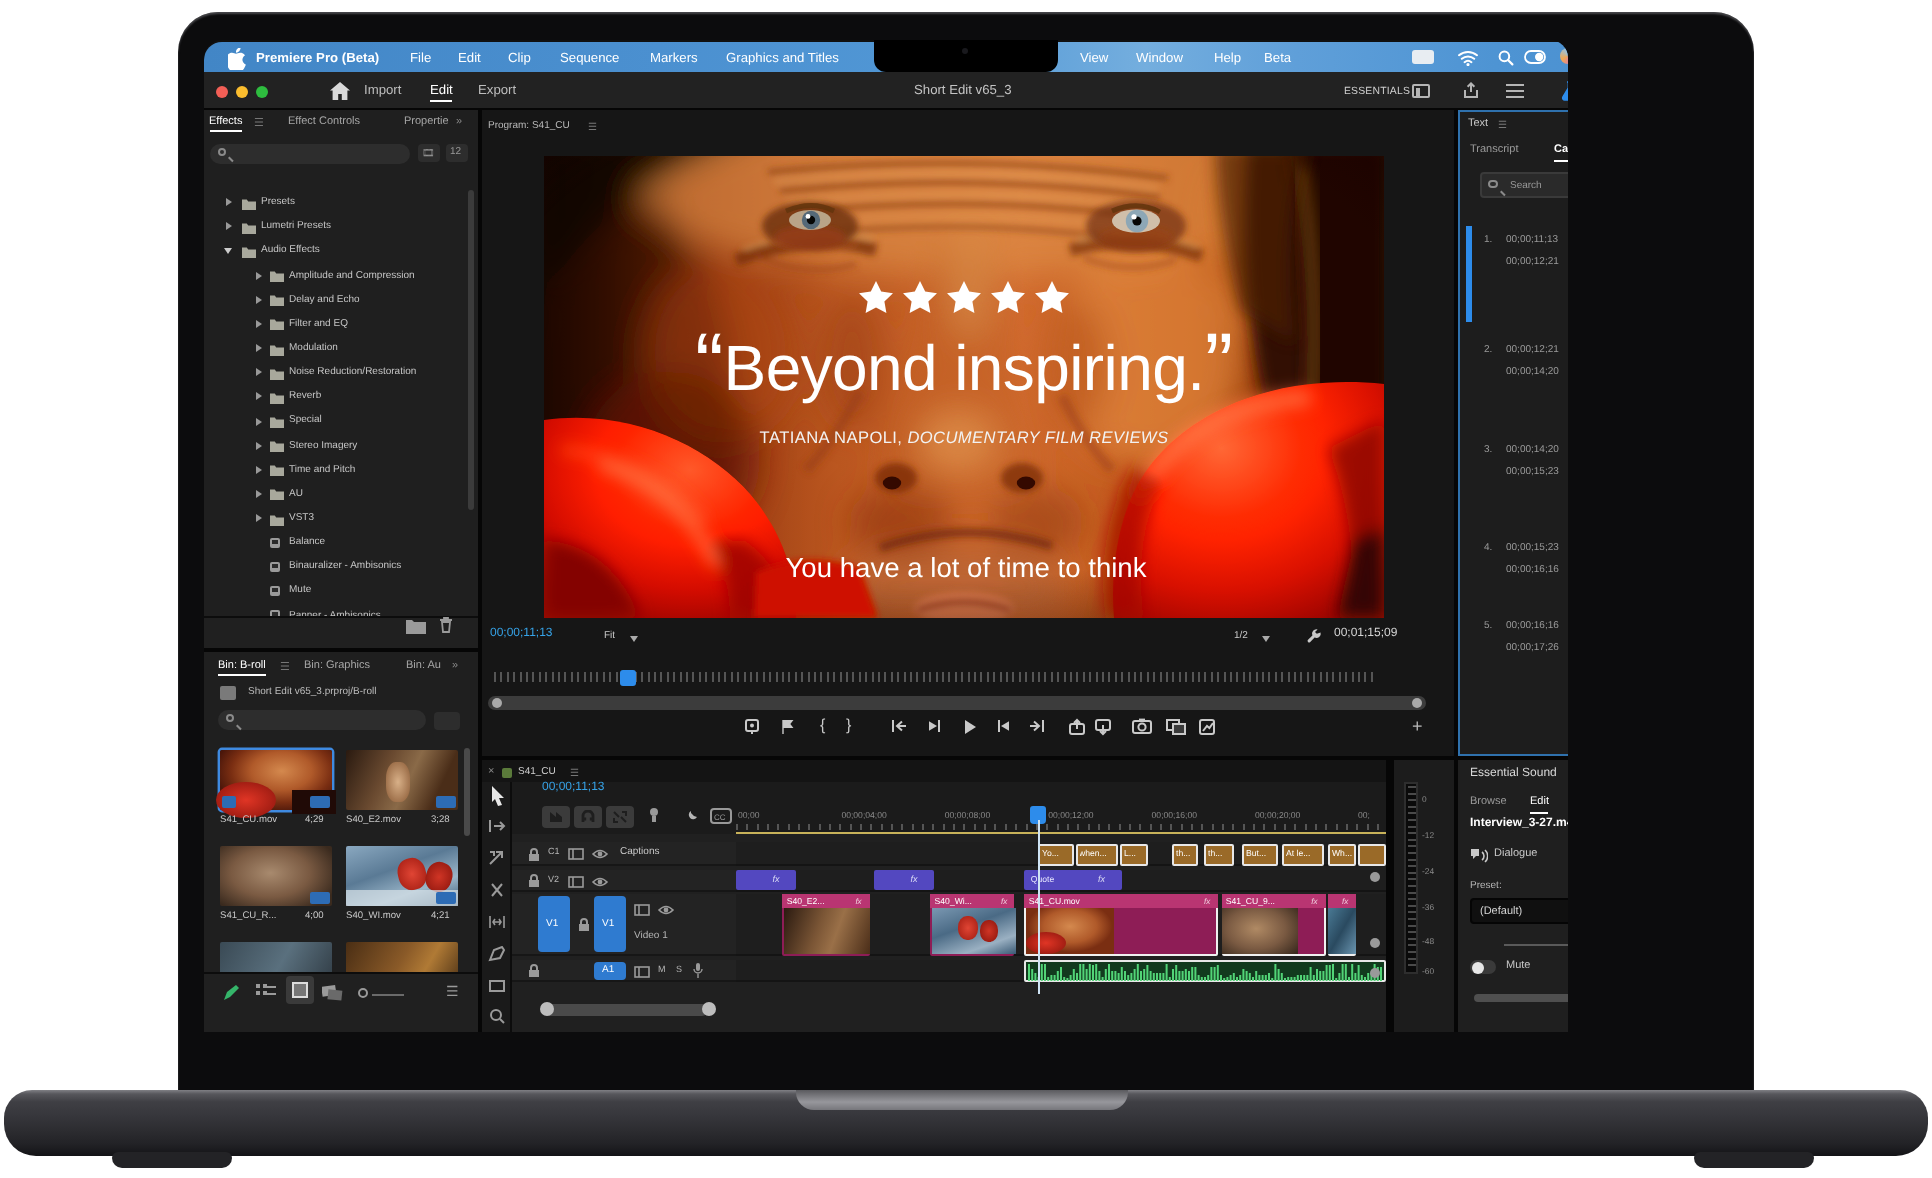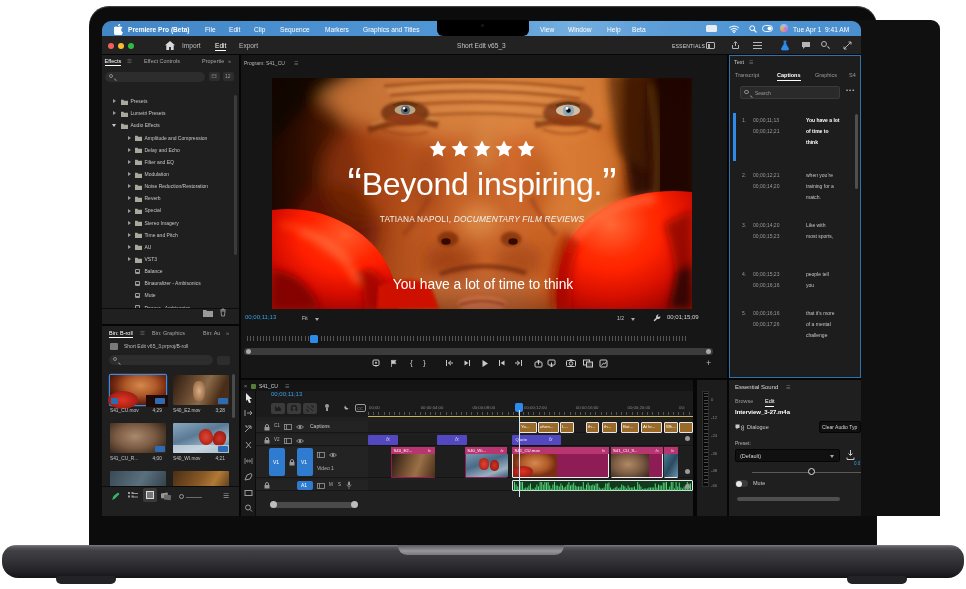--- a/index.html
+++ b/index.html
@@ -5,21 +5,21 @@
 * { margin:0; padding:0; box-sizing:border-box; }
 html,body { width:966px; height:589px; background:#fff; font-family:"Liberation Sans", sans-serif; overflow:hidden; }
 .abs { position:absolute; }
 #stage { position:relative; width:966px; height:589px; }
 
 #bezel { left:89px; top:6px; width:788px; height:546px; background:#0c0c0d; border-radius:20px 20px 0 0; box-shadow:inset 0 1px 1px rgba(120,120,125,.55); }
 #base { left:2px; top:545px; width:962px; height:33px; border-radius:14px 14px 16px 16px; background:linear-gradient(180deg,#808085 0%,#57575c 6%,#3f3f44 18%,#36363b 40%,#2c2c30 62%,#222226 82%,#131316 100%); }
 #basenotch { left:398px; top:545px; width:166px; height:10px; background:linear-gradient(180deg,#5a5a5e,#97979c 60%,#77777c); border-radius:0 0 9px 9px; }
 .foot { top:576px; width:60px; height:8px; background:#232326; border-radius:3px 3px 5px 5px; }
 
-#display { left:102px; top:20px; width:838px; height:496px; background:#101010; border-radius:9px 9px 0 0; overflow:hidden; }
+#display { left:102px; top:20px; width:682px; height:496px; background:#101010; border-radius:9px 9px 0 0; overflow:hidden; }
 #menubar { left:0; top:1px; width:759px; height:15px; background:linear-gradient(90deg,#4286c6 0%,#4b90d0 30%,#5197d5 48%,#74aede 62%,#5f9fd9 72%,#4e94d3 85%,#4a8fcf 100%); border-radius:9px 9px 0 0; color:#fff; font-size:6.6px; }
 #notch { left:335px; top:0px; width:92px; height:16px; background:#000; border-radius:0 0 6px 6px; }
 .mbi { position:absolute; top:5px; white-space:nowrap; }
 #titlebar { left:0; top:16px; width:759px; height:19px; background:#222; border-bottom:1px solid #060606; color:#bdbdbd; font-size:6.6px; }
 .tl { position:absolute; top:23px; width:6px; height:6px; border-radius:50%; }
 #mainarea { left:0; top:35px; width:759px; height:461px; background:#060606; }
 .panel { position:absolute; background:#1f1f1f; overflow:hidden; }
 #p-fx  { left:0px;   top:0px;   width:137px; height:269px; }
 #p-bin { left:0px;   top:271px; width:137px; height:190px; }
 #p-prog{ left:139px; top:0px;   width:486px; height:323px; background:#161616; }

